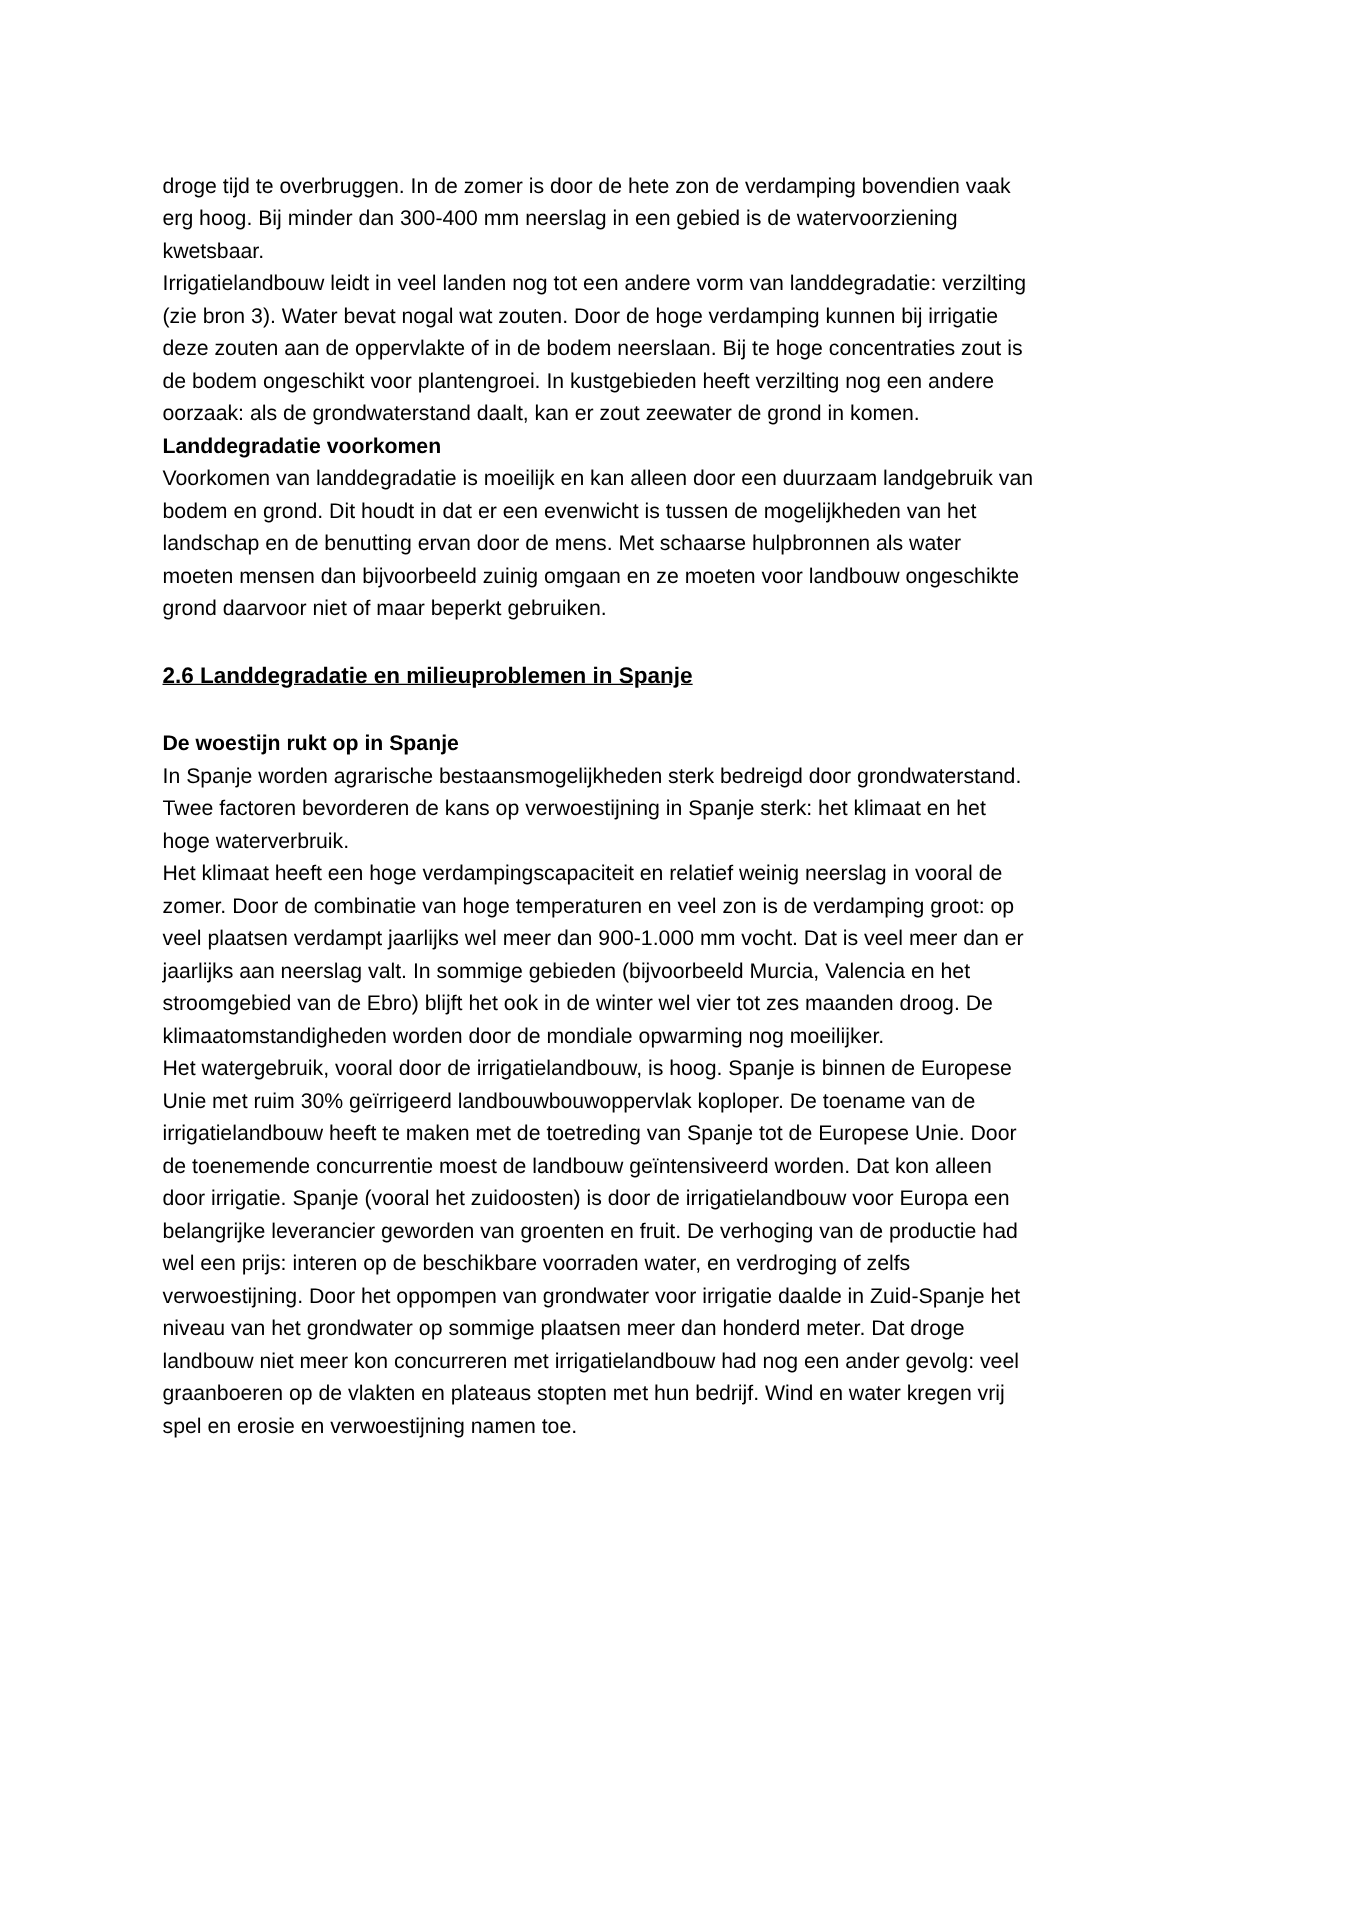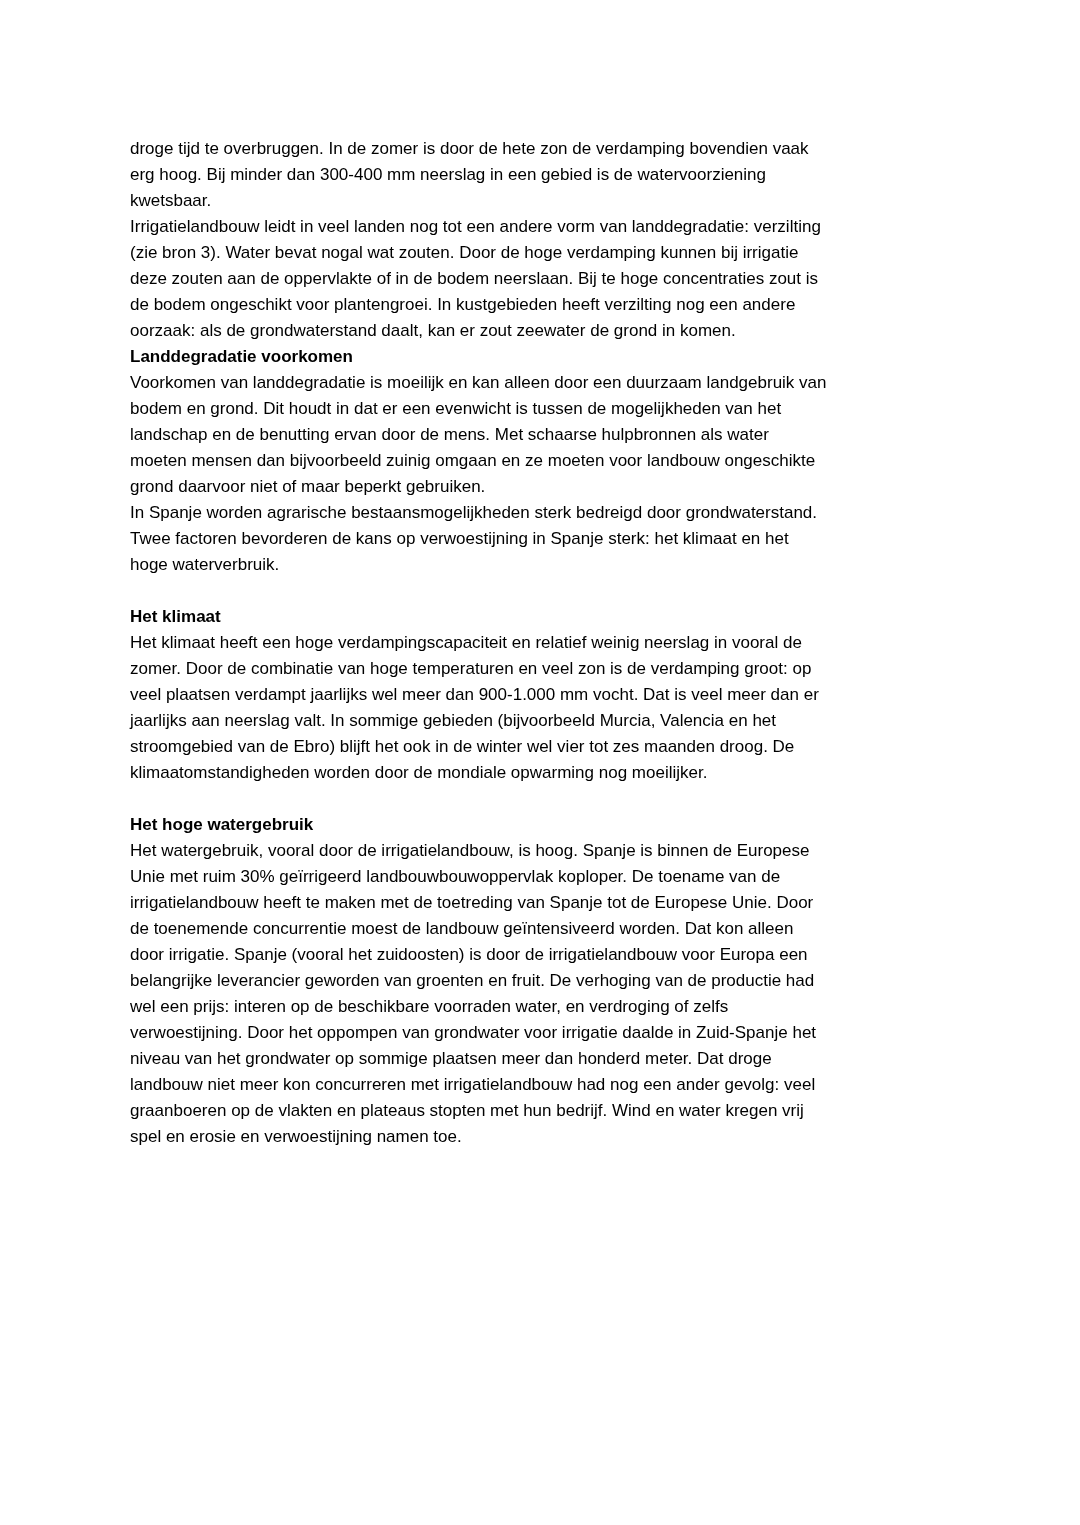--- a/index.html
+++ b/index.html
@@ -63,36 +63,36 @@
 oorzaak: als de grondwaterstand daalt, kan er zout zeewater de grond in komen.</p>
 
     <h3 class="heading gap-xl">Landdegradatie voorkomen</h3>
 
     <p class="para">Voorkomen van landdegradatie is moeilijk en kan alleen door een duurzaam landgebruik van
 bodem en grond. Dit houdt in dat er een evenwicht is tussen de mogelijkheden van het
 landschap en de benutting ervan door de mens. Met schaarse hulpbronnen als water
 moeten mensen dan bijvoorbeeld zuinig omgaan en ze moeten voor landbouw ongeschikte
 grond daarvoor niet of maar beperkt gebruiken.</p>
 
+    <h2 class="section-heading gap-m">2.6 Landdegradatie en milieuproblemen in Spanje</h2>
 
+    <h3 class="heading gap-l">De woestijn rukt op in Spanje</h3>
 
     <p class="para">In Spanje worden agrarische bestaansmogelijkheden sterk bedreigd door grondwaterstand.
 Twee factoren bevorderen de kans op verwoestijning in Spanje sterk: het klimaat en het
 hoge waterverbruik.</p>
 
-    <h3 class="heading gap-m">Het klimaat</h3>
 
     <p class="para">Het klimaat heeft een hoge verdampingscapaciteit en relatief weinig neerslag in vooral de
 zomer. Door de combinatie van hoge temperaturen en veel zon is de verdamping groot: op
 veel plaatsen verdampt jaarlijks wel meer dan 900-1.000 mm vocht. Dat is veel meer dan er
 jaarlijks aan neerslag valt. In sommige gebieden (bijvoorbeeld Murcia, Valencia en het
 stroomgebied van de Ebro) blijft het ook in de winter wel vier tot zes maanden droog. De
 klimaatomstandigheden worden door de mondiale opwarming nog moeilijker.</p>
 
-    <h3 class="heading gap-m">Het hoge watergebruik</h3>
 
     <p class="para">Het watergebruik, vooral door de irrigatielandbouw, is hoog. Spanje is binnen de Europese
 Unie met ruim 30% geïrrigeerd landbouwbouwoppervlak koploper. De toename van de
 irrigatielandbouw heeft te maken met de toetreding van Spanje tot de Europese Unie. Door
 de toenemende concurrentie moest de landbouw geïntensiveerd worden. Dat kon alleen
 door irrigatie. Spanje (vooral het zuidoosten) is door de irrigatielandbouw voor Europa een
 belangrijke leverancier geworden van groenten en fruit. De verhoging van de productie had
 wel een prijs: interen op de beschikbare voorraden water, en verdroging of zelfs
 verwoestijning. Door het oppompen van grondwater voor irrigatie daalde in Zuid-Spanje het
 niveau van het grondwater op sommige plaatsen meer dan honderd meter. Dat droge

